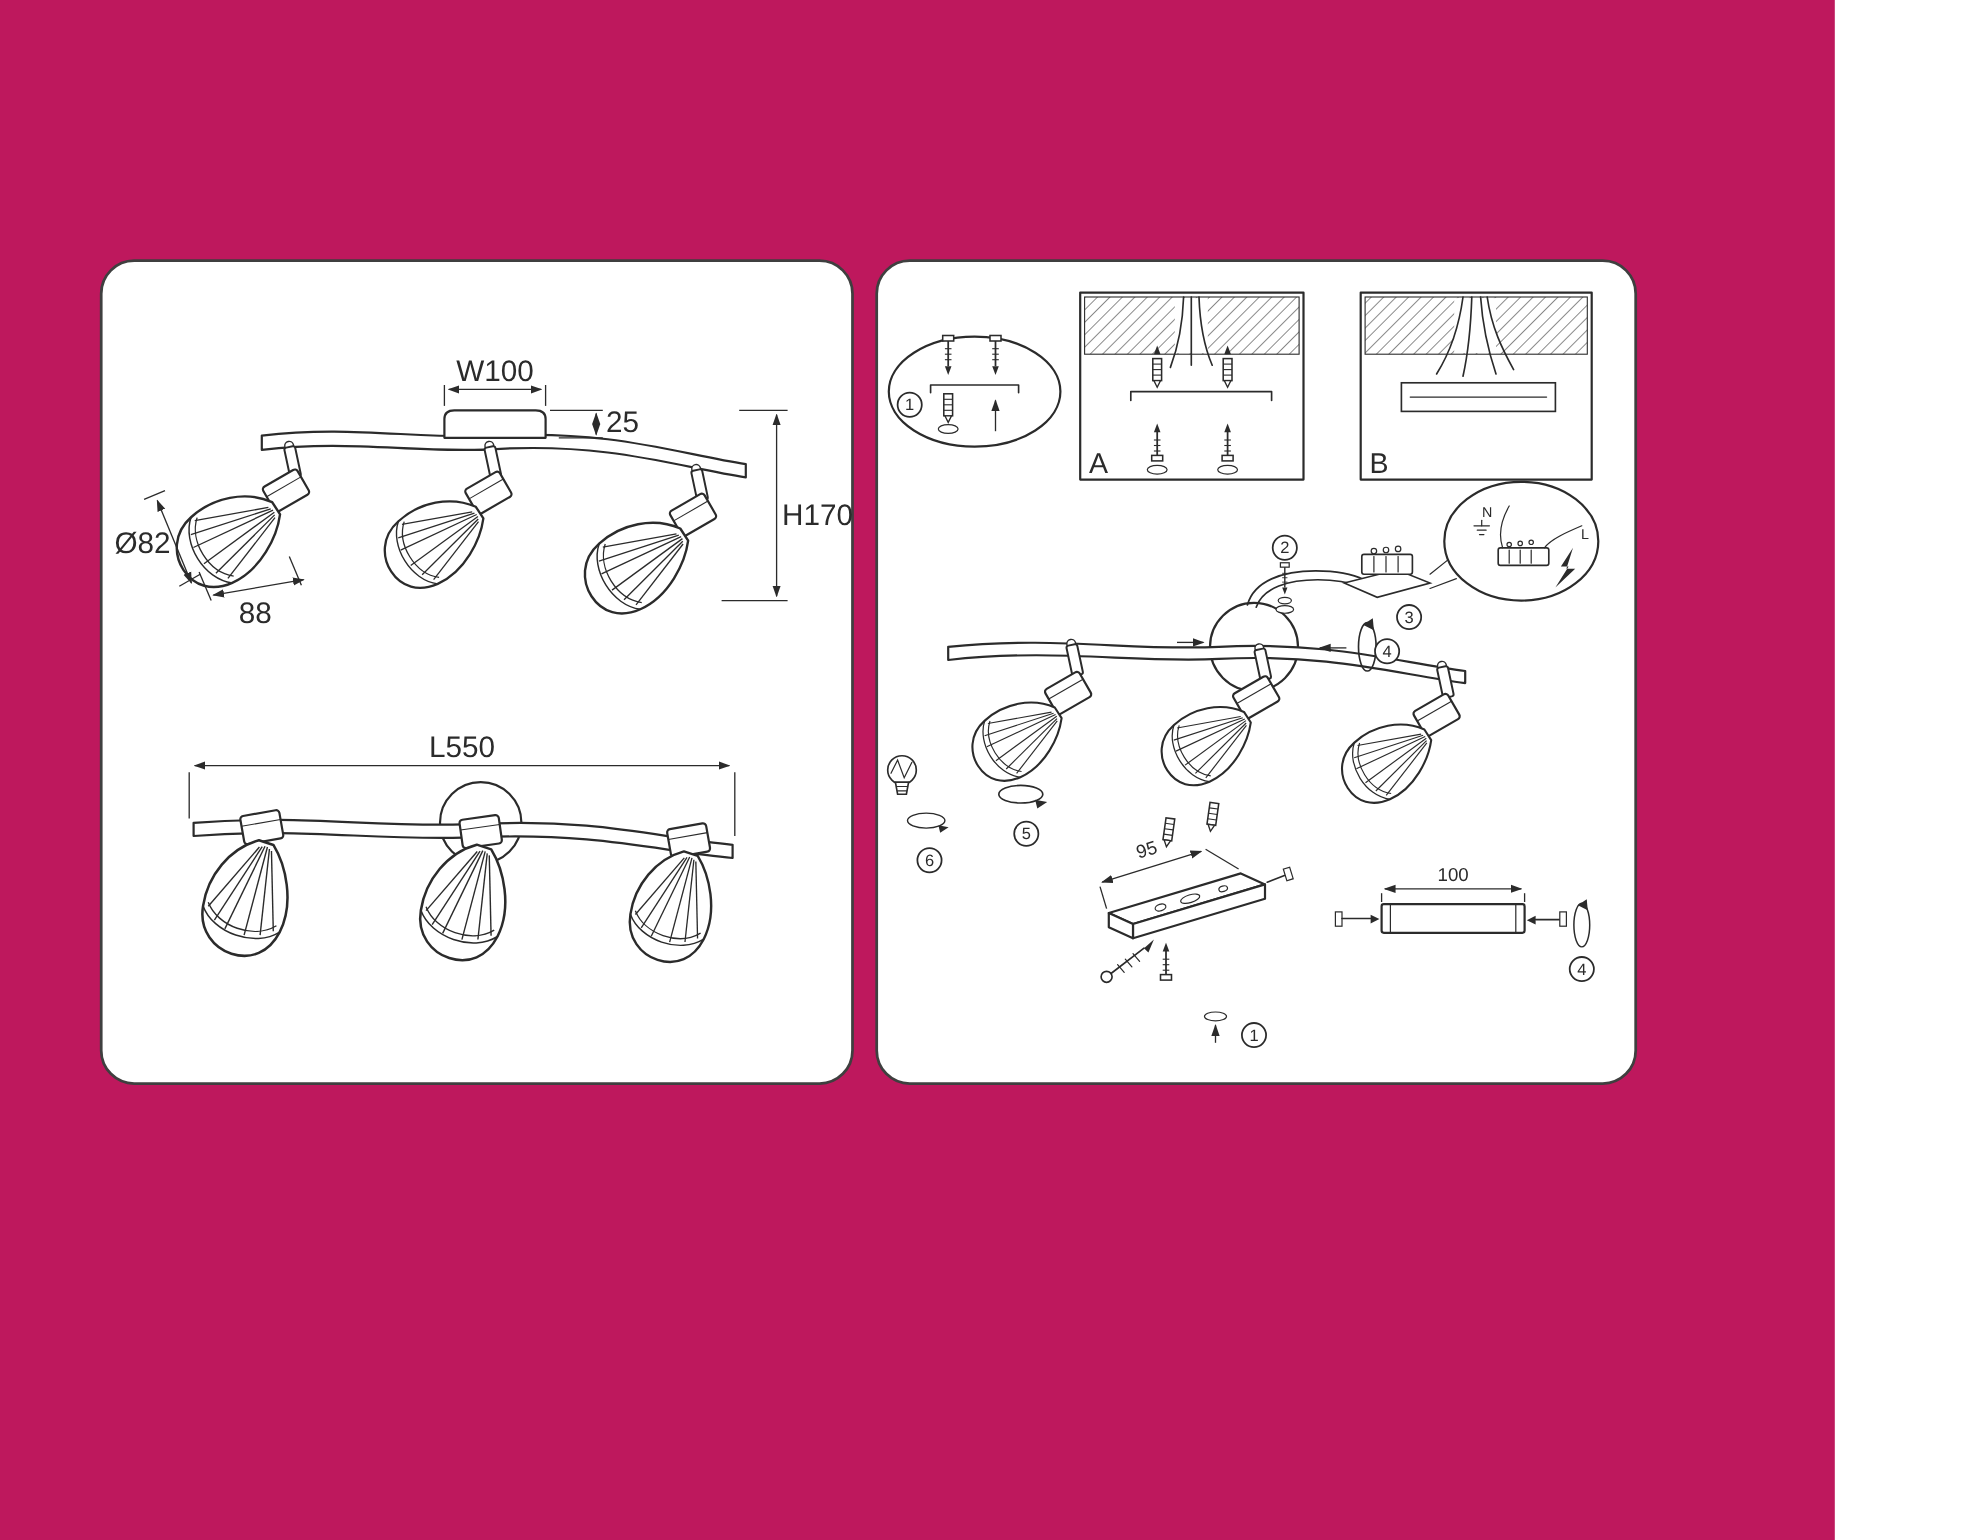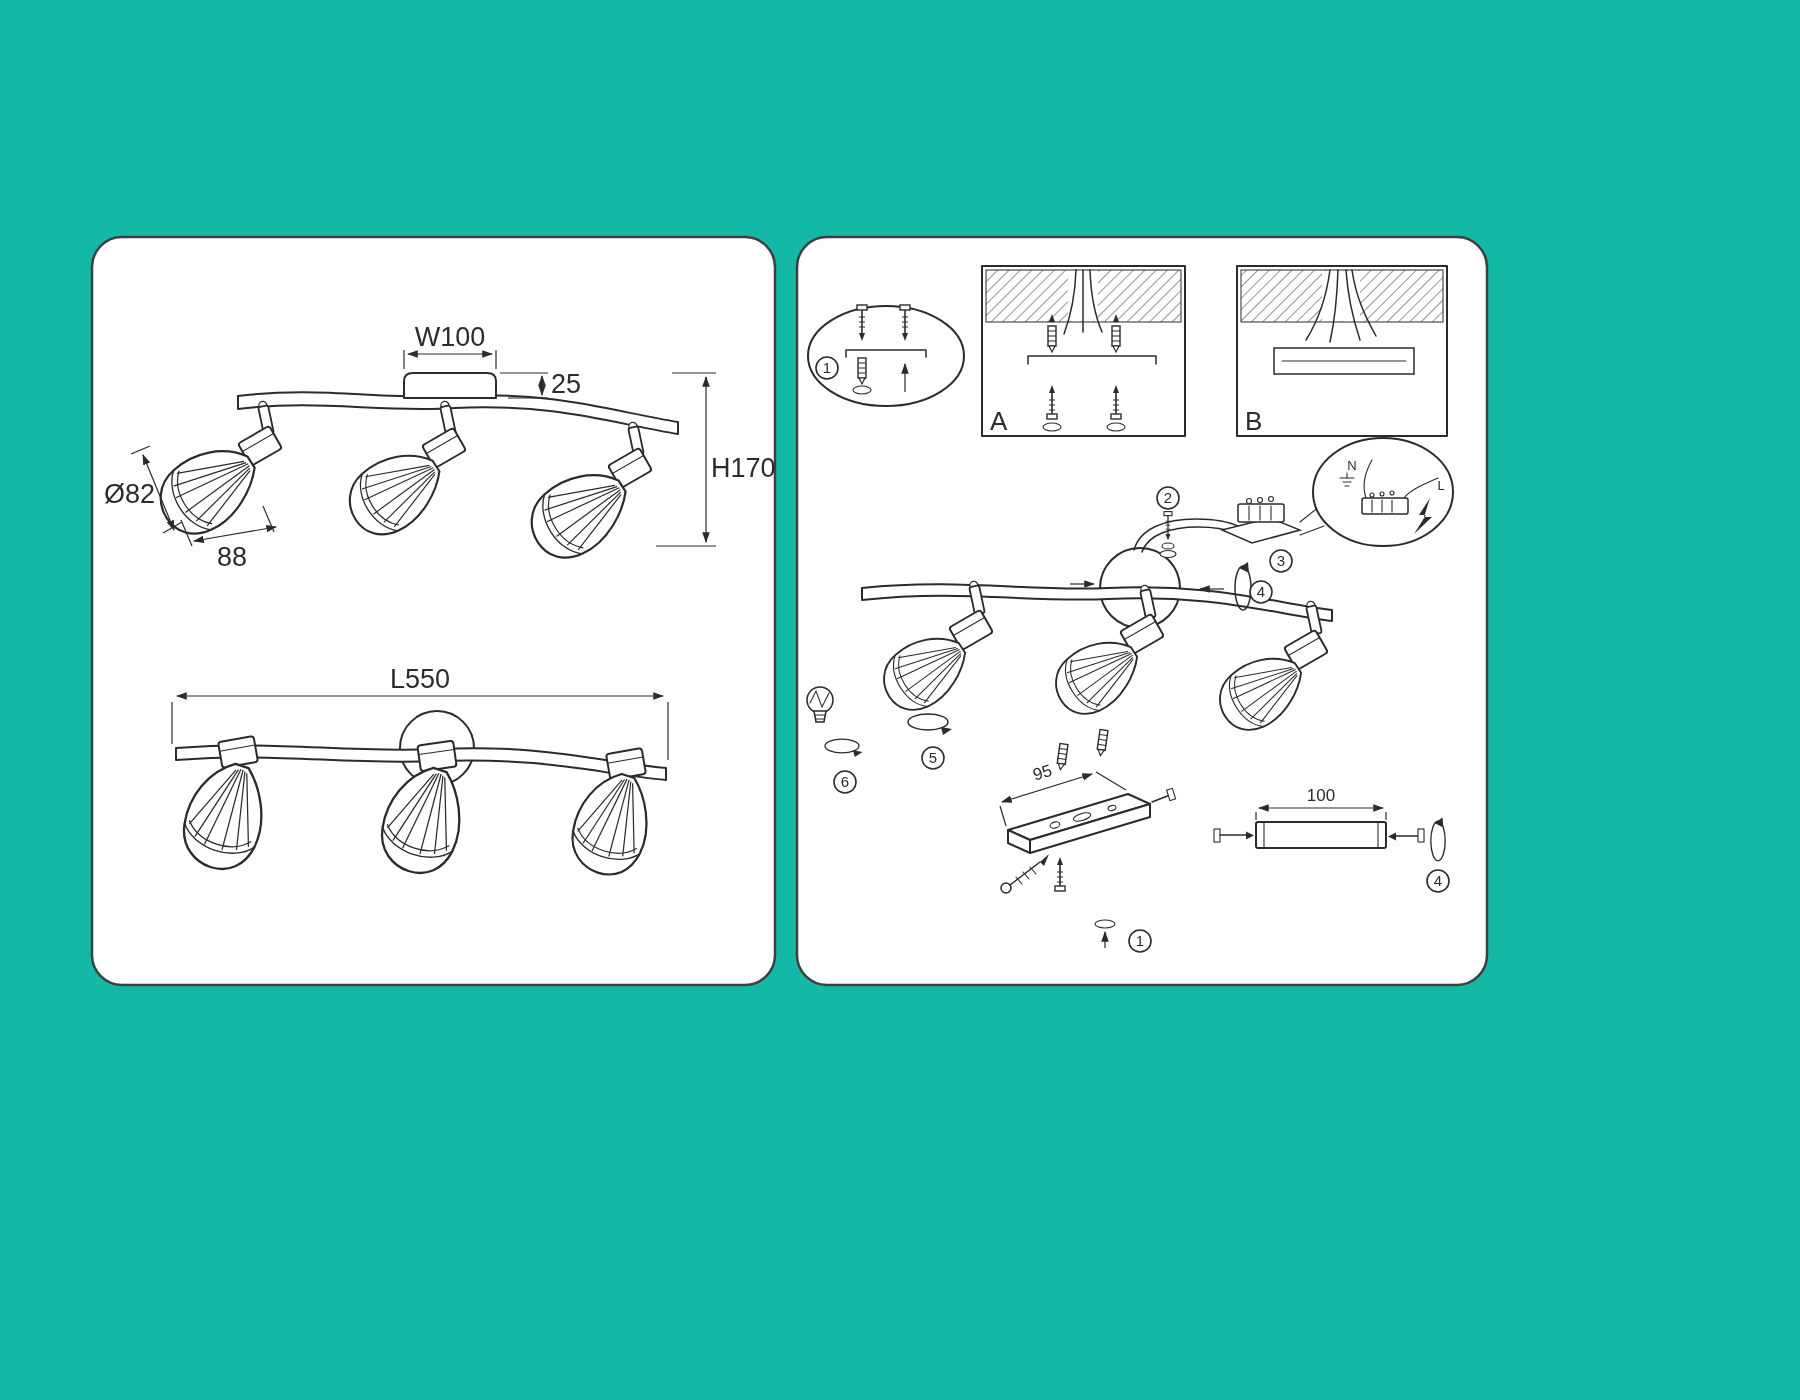--- a/index.html
+++ b/index.html
@@ -1,16 +1,16 @@
 <!DOCTYPE html>
 <html><head>
 <meta charset="utf-8">
 <style>
   html,body{margin:0;padding:0;background:#ffffff;}
-  .sheet{position:relative;width:1800px;height:1400px;background:#14b8a6;}
+  .sheet{position:relative;width:1668px;height:1400px;background:#be185d;}
   svg{display:block;}
   text{font-family:"Liberation Sans","DejaVu Sans",sans-serif;fill:#2b2b2b;}
   .lab{font-size:27px;}
   .lab-s{font-size:17px;}
   .lab-ab{font-size:26px;}
   .lab-nl{font-size:13px;}
   .bn{font-size:15px;text-anchor:middle;}
   .s2{stroke:#2b2b2b;stroke-width:2;stroke-linejoin:round;stroke-linecap:round;}
   .s15{stroke:#2b2b2b;stroke-width:1.5;stroke-linecap:round;}
   .s1{stroke:#2b2b2b;stroke-width:1.1;stroke-linecap:round;}

